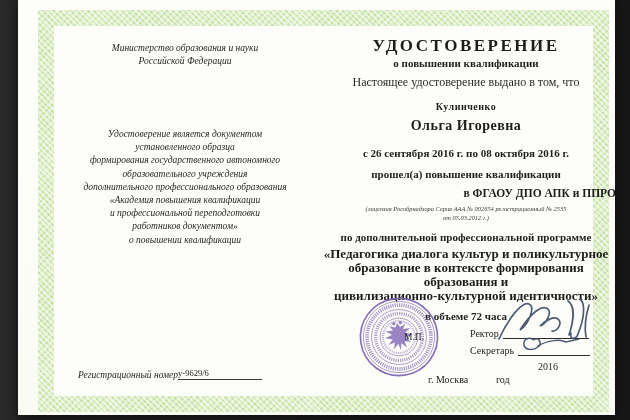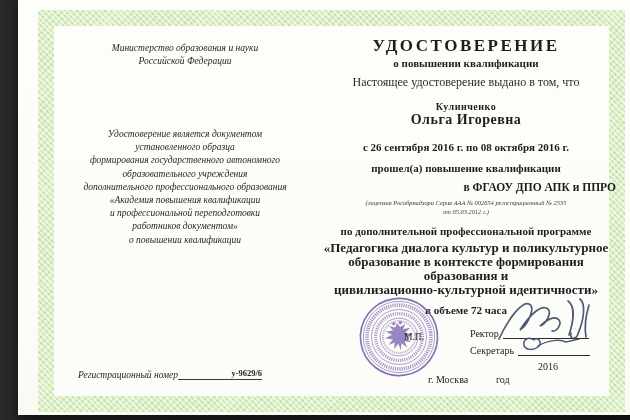--- a/index.html
+++ b/index.html
@@ -6,21 +6,20 @@
   body{
     width:630px;height:420px;position:relative;overflow:hidden;
     background:linear-gradient(90deg,#2a2a2a 0%,#222 6%,#1c1c1c 94%,#161616 100%);
     font-family:"Liberation Serif","DejaVu Serif",serif;
     -webkit-font-smoothing:antialiased;
   }
   .certificate{
     position:absolute;left:18px;top:0;width:597px;height:415px;
     background:linear-gradient(180deg,#fdfefa 0%,#fcfdf7 60%,#f9fbf3 100%);
     box-shadow:0 3px 10px rgba(0,0,0,.6);
-    padding-left:16px;
   }
   .frame{
     position:absolute;top:10px;left:20px;right:6px;bottom:3px;
     background:
       repeating-linear-gradient(45deg,rgba(255,255,255,.55) 0 2px,rgba(255,255,255,0) 2px 4px),
       repeating-linear-gradient(-45deg,rgba(140,190,95,.28) 0 2px,rgba(140,190,95,0) 2px 5px),
       #dcefc4;
   }
   .frame-inner{
     position:absolute;inset:16px;
@@ -28,33 +27,33 @@
   }
   .col{position:absolute;text-align:center;color:#1d1d1d;}
   .col-left{left:27px;top:0;width:280px;}
   .col-right{left:298px;top:0;width:300px;}
   .ministry{margin-top:42px;font-style:italic;font-size:9.5px;line-height:13px;color:#252525;}
   .about{margin-top:60px;font-style:italic;font-size:9.5px;line-height:13.2px;color:#252525;}
   .cert-title{margin-top:36px;font-weight:700;font-size:17px;letter-spacing:2.5px;line-height:19px;}
   .cert-subtitle{margin-top:2px;font-weight:700;font-size:11px;}
   .issued{margin-top:6px;font-size:12px;color:#2a2a2a;}
   .lastname{margin-top:11px;font-weight:700;font-size:10px;letter-spacing:.5px;}
-  .firstname{font-weight:700;font-size:14px;letter-spacing:.5px;}
+  .firstname{margin-top:6px;font-weight:700;font-size:14px;letter-spacing:.5px;}
   .period{margin-top:13px;font-weight:700;font-size:11px;}
   .completed{margin-top:9px;font-weight:700;font-size:11px;}
   .institution{margin-top:7px;font-weight:700;font-size:11.5px;text-align:right;}
   .license{margin-top:6px;font-style:italic;font-size:6.4px;line-height:8px;color:#3a3a3a;}
   .license2{margin-top:1px;font-style:italic;font-size:6.4px;line-height:8px;color:#3a3a3a;}
   .prog-intro{margin-top:9px;font-weight:700;font-size:11px;}
   .prog-line{font-weight:700;font-size:13px;line-height:14px;}
   .prog-block{margin-top:4px;}
   .volume{margin-top:7px;font-weight:700;font-size:11px;}
   .reg-row{position:absolute;left:60px;top:368px;font-style:italic;font-size:9.5px;color:#252525;white-space:nowrap;}
-  .reg-value{display:inline-block;width:84px;border-bottom:1px solid #3a3a3a;text-align:right;
-    font-style:normal;font-weight:700;font-size:8.5px;vertical-align:bottom;padding-bottom:1px;}
+  .reg-value{display:inline-block;width:84px;border-bottom:1px solid #3a3a3a;text-align:left;
+    font-style:normal;font-weight:400;font-size:8.5px;vertical-align:bottom;padding-bottom:1px;}
   .stamp{position:absolute;left:340px;top:296px;width:82px;height:82px;transform:rotate(-8deg);opacity:.92;}
   .mp-label{position:absolute;left:386px;top:332px;font-size:9.5px;color:#1d1d1d;}
   .sign-row{position:absolute;font-size:10px;color:#1d1d1d;white-space:nowrap;}
   .sign-row .sig-line{display:inline-block;border-bottom:1px solid #2c2c2c;vertical-align:bottom;height:12px;margin-left:4px;}
   .row-rector{left:452px;top:326px;}
   .row-rector .sig-line{width:86px;}
   .row-secretary{left:452px;top:343px;}
   .row-secretary .sig-line{width:72px;}
   .sig-rector{position:absolute;left:478px;top:293px;width:108px;height:50px;}
   .sig-secretary{position:absolute;left:502px;top:332px;width:62px;height:24px;}

